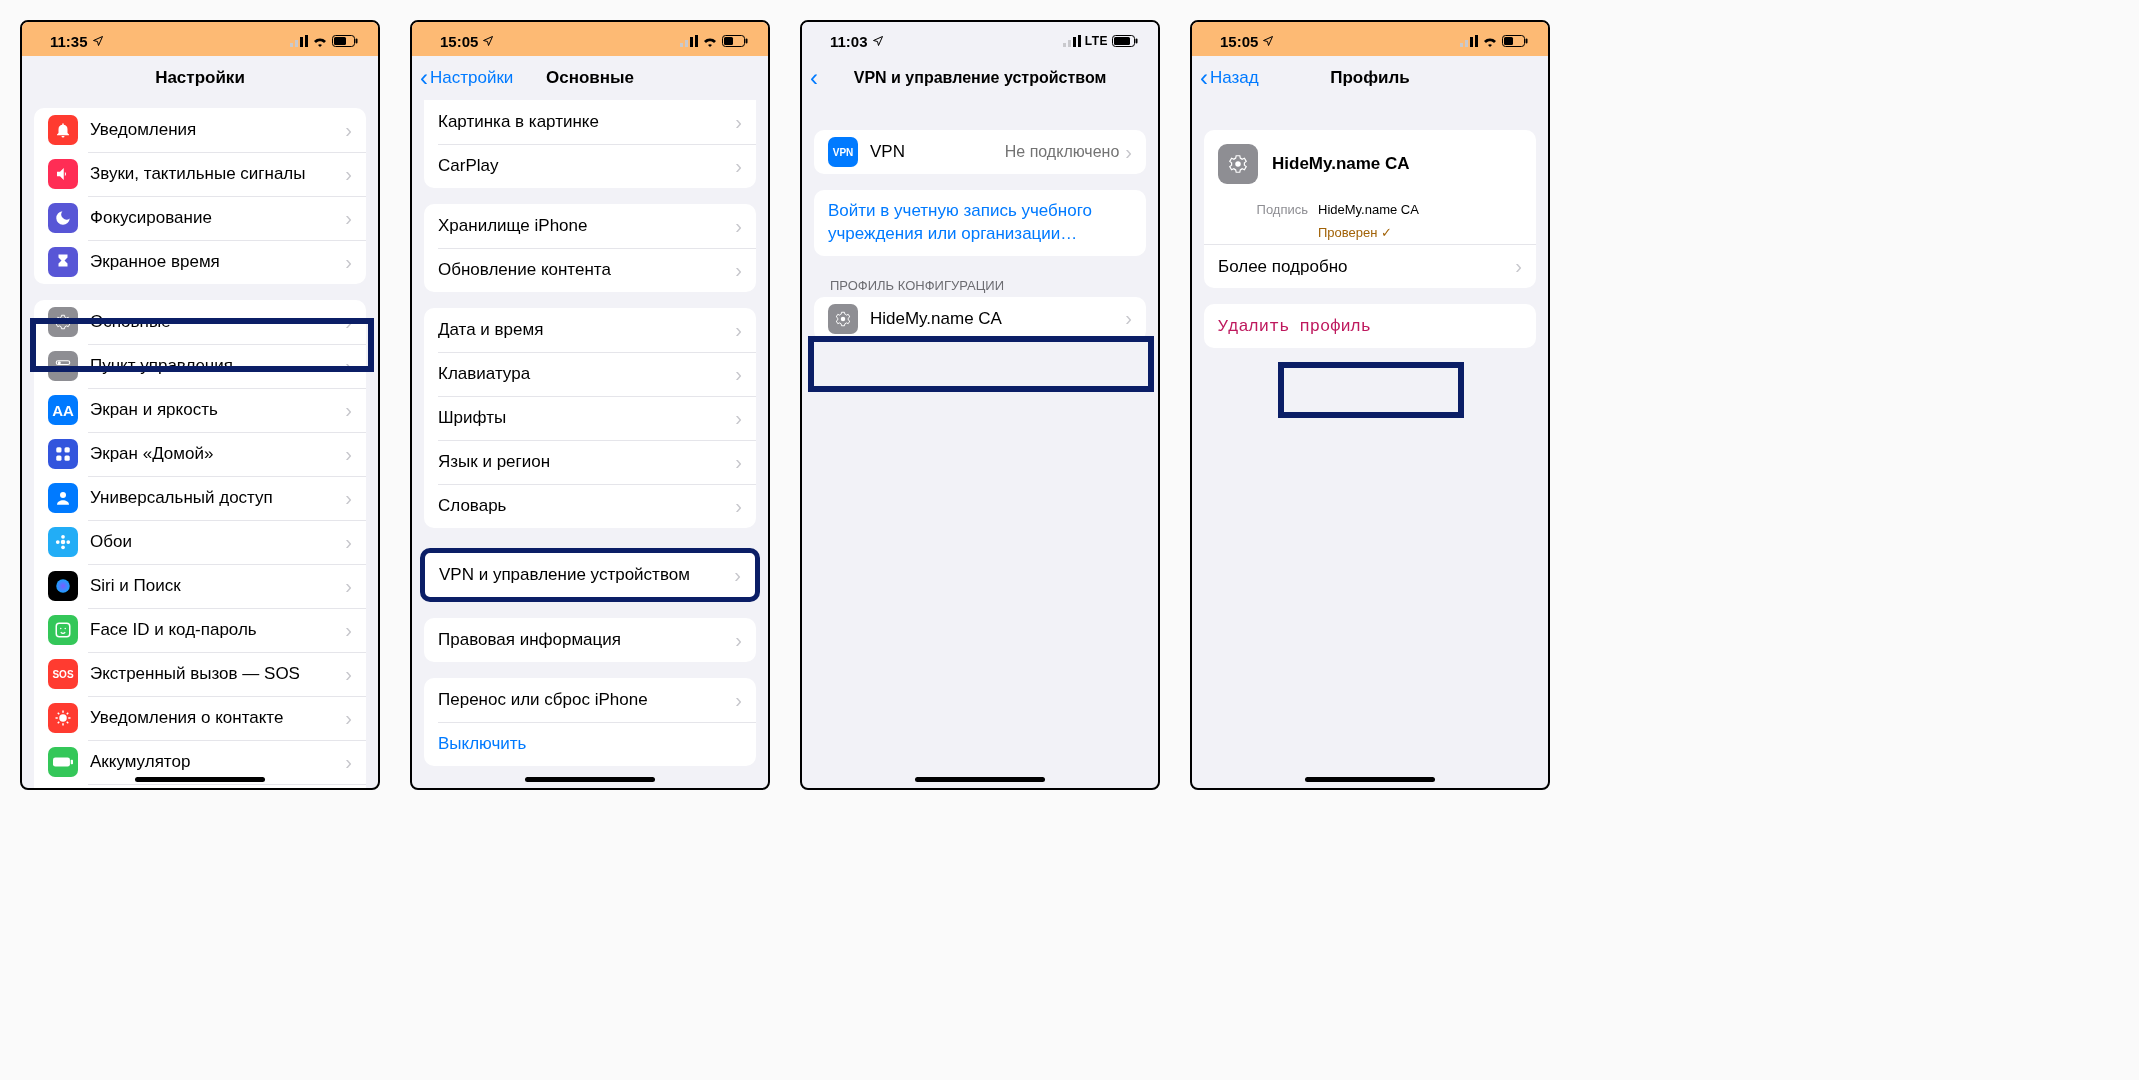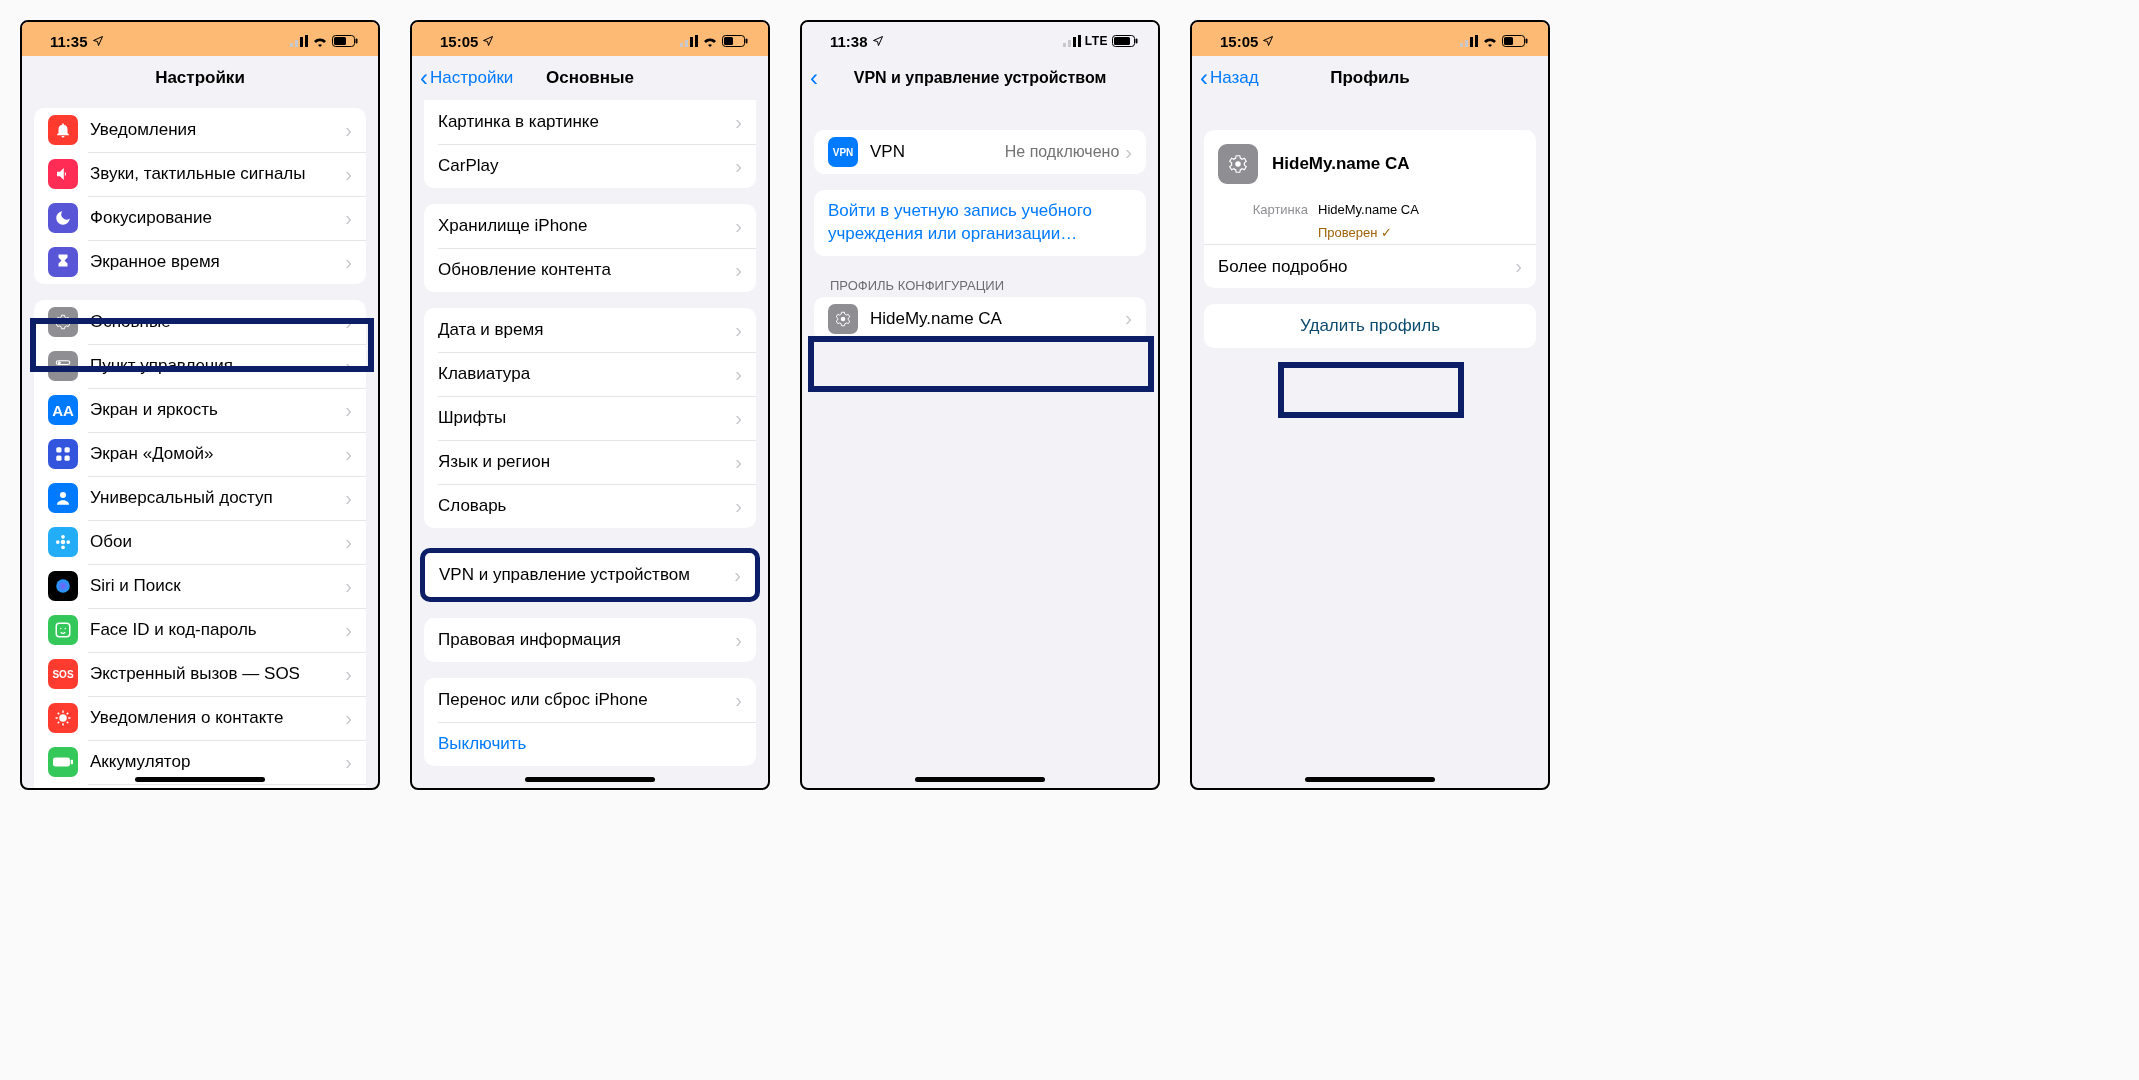--- a/index.html
+++ b/index.html
@@ -98,21 +98,21 @@
     color:#fff;
   }
   .row .label { flex: 1; }
   .row .value { color:#737373; font-size:16px; margin-right:6px;}
   .row .chev-r {
     color:#c7c7cc;
     font-size:20px;
     flex-shrink:0;
   }
   .row.link .label { color:#007aff;}
-  .row.destructive .label { color:#0c4a6e; text-align:center; flex:1;}
+  .row.destructive .label { color:#be185d; flex:1;font-family:Liberation Mono, monospace;}
   .section-header {
     font-size: 13px;
     color:#6d6d72;
     margin: 22px 28px 4px 28px;
     text-transform: none;
   }
   .highlight-group {
     border: 5px solid #0b1e66;
   }
   .home-indicator {
@@ -442,21 +442,21 @@
           </div>
         </div>
       </div>
   </div>
   <div class="home-indicator"></div>
 </div>
 
 <div class="phone white-status" style="background:#f2f2f7;">
   <div class="status-bar" style="background:#f2f2f7;">
     <div class="status-left">
-        <span>11:38</span>
+        <span>11:03</span>
       <svg width="12" height="12" viewBox="0 0 24 24" fill="none" stroke="#000" stroke-width="2">
           <path d="M3 11l18-8-8 18-2-8-8-2z"></path>
         </svg>
     </div>
     <div class="status-right">
       <svg width="18" height="12" viewBox="0 0 18 12">
           <rect x="0" y="8" width="3" height="4" fill="#c9c9cd"></rect>
           <rect x="5" y="5" width="3" height="7" fill="#c9c9cd"></rect>
           <rect x="10" y="2" width="3" height="10" fill="#000"></rect>
           <rect x="15" y="0" width="3" height="12" fill="#000"></rect>
@@ -544,21 +544,21 @@
       <div class="profile-head">
         <div class="picon">
           <svg width="22" height="22" viewBox="0 0 24 24" fill="#fff">
               <circle cx="12" cy="12" r="3"></circle>
               <path d="M19 12a7 7 0 0 0-.1-1.2l2.1-1.6-2-3.4-2.5 1a7 7 0 0 0-2-1.2L14 3h-4l-.5 2.6a7 7 0 0 0-2 1.2l-2.5-1-2 3.4 2.1 1.6A7 7 0 0 0 5 12c0 .4 0 .8.1 1.2L3 14.8l2 3.4 2.5-1c.6.5 1.3.9 2 1.2L10 21h4l.5-2.6c.7-.3 1.4-.7 2-1.2l2.5 1 2-3.4-2.1-1.6c.1-.4.1-.8.1-1.2z" fill="none" stroke="#fff" stroke-width="1.3"></path>
             </svg>
         </div>
         <div class="ptitle">HideMy.name CA</div>
       </div>
       <div class="kv-row">
-        <div class="k">Картинка</div>
+        <div class="k">Подпись</div>
         <div class="v">HideMy.name CA</div>
       </div>
       <div class="kv-row">
         <div class="k"></div>
         <div class="v green">Проверен ✓</div>
       </div>
       <div class="row" style="border-top:1px solid #e5e5ea;">
         <span class="label">Более подробно</span>
         <span class="chev-r">›</span>
       </div>

